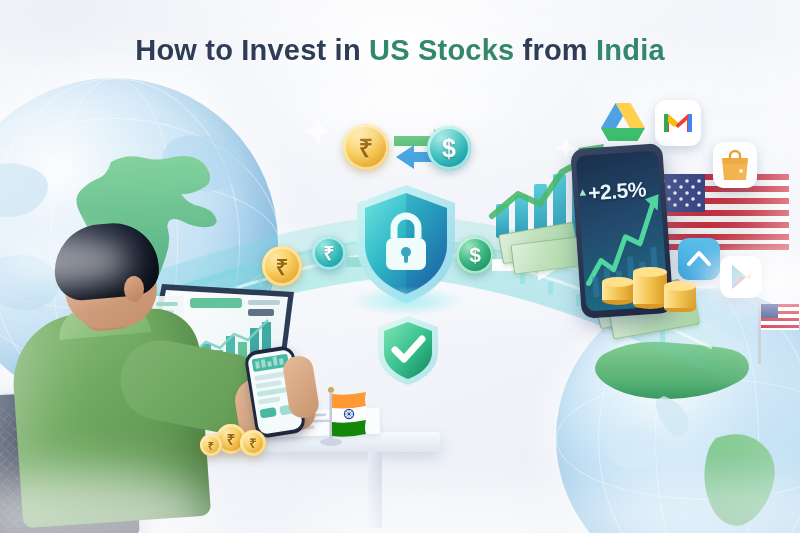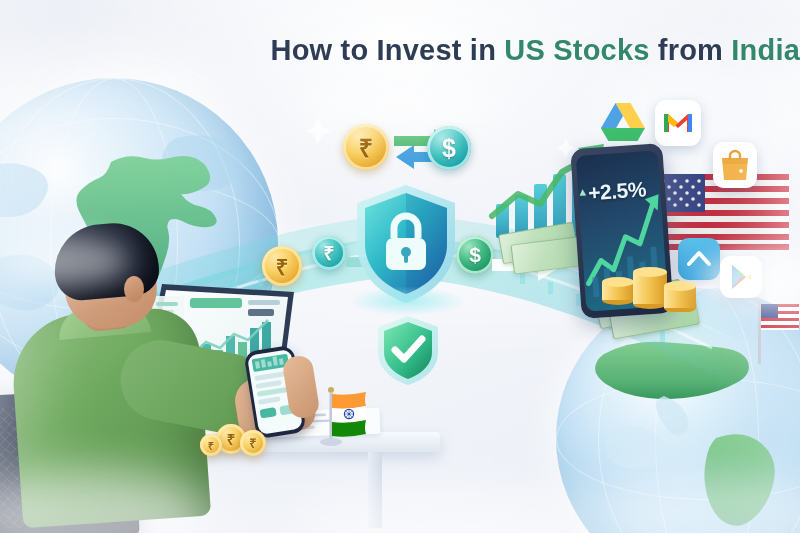--- a/index.html
+++ b/index.html
@@ -15,21 +15,21 @@
       linear-gradient(160deg,#e6eaf3 0%,#eef1f7 30%,#f3f5fa 55%,#e9edf5 100%);
   }
 
   
   .cloud{position:absolute;border-radius:50%;background:#ffffff;filter:blur(14px);}
   .cloud.soft{filter:blur(22px);}
   .hazeband{position:absolute;left:0;right:0;background:linear-gradient(180deg,rgba(255,255,255,0) 0%,rgba(255,255,255,.85) 50%,rgba(255,255,255,0) 100%);filter:blur(10px);}
 
   
   #title{
-    position:absolute;left:0;right:0;top:34px;text-align:right;
+    position:absolute;left:0;right:0;top:34px;text-align:center;
     font-size:29px;font-weight:bold;letter-spacing:.2px;
     color:#2e3d55;white-space:nowrap;z-index:60;
     text-shadow:0 1px 2px rgba(255,255,255,.9);
   }
   #title .g{color:#33876b;}
 
   
   .globe{position:absolute;border-radius:50%;}
   #globe-left{
     left:-52px;top:78px;width:330px;height:330px;

